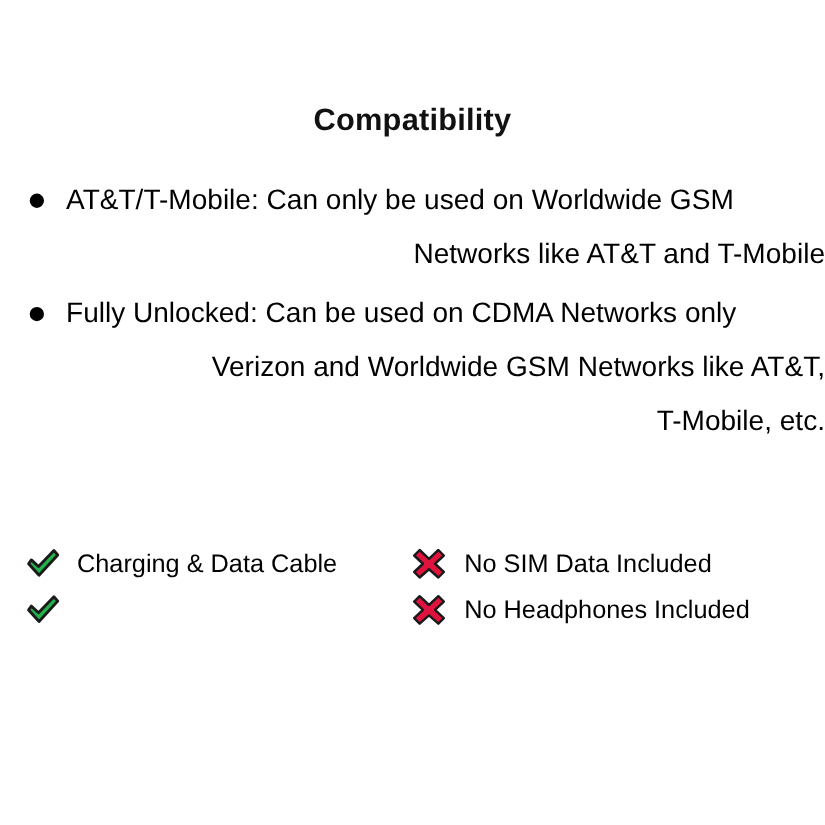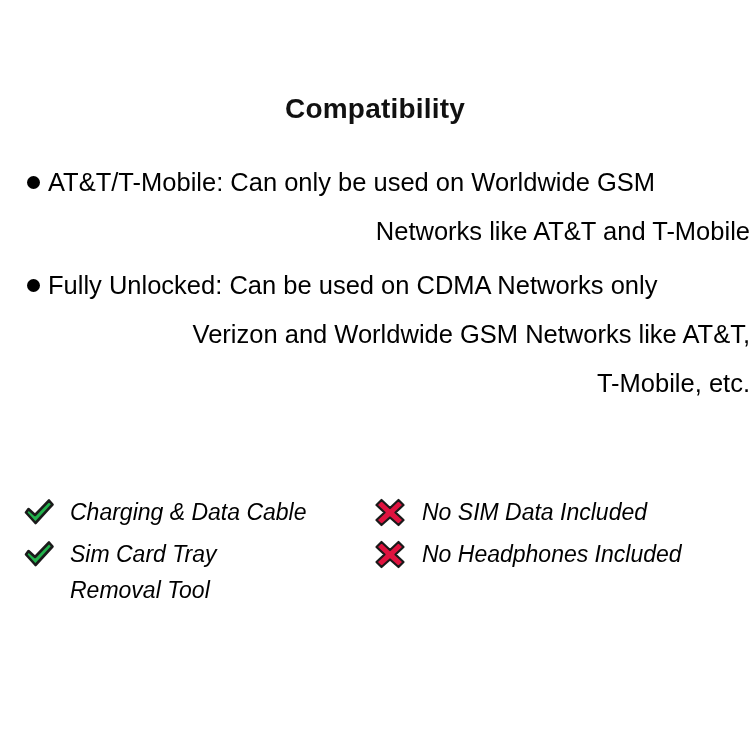--- a/index.html
+++ b/index.html
@@ -55,21 +55,21 @@
     position: relative;
     margin: 0 0 5px 0;
   }
   .compat-line {
     font-size: 25.5px;
     line-height: 49px;
     white-space: nowrap;
     color: #000000;
   }
   .compat-line.first {
-    padding-left: 48px;
+    padding-left: 60px;
   }
   .compat-line.cont {
     padding-left: 67px;
     text-align: right;
   }
   .bullet-dot {
     position: absolute;
     left: 27px;
     top: 18px;
     width: 13px;
@@ -89,21 +89,20 @@
     position: absolute;
     top: 0;
   }
   .box-col.left  { left: 22px; width: 350px; }
   .box-col.right { left: 374px; width: 376px; }
 
   .box-item {
     position: relative;
     min-height: 42px;
     padding-left: 48px;
-    font-style: italic;
   }
   .box-item .item-text {
     font-size: 23px;
     line-height: 36px;
     color: #000000;
     white-space: pre-line;
   }
   .icon-slot {
     position: absolute;
     left: 0;
@@ -151,22 +150,20 @@
         </span>
         <div class="item-text">Charging &amp; Data Cable</div>
       </div>
 
       <div class="box-item">
         <span class="icon-slot">
           <svg width="34" height="30" viewBox="0 0 34 30">
             <path d="M4 15.5 L6.5 12 L13 18 L27 3.5 L30.5 7.5 L13.5 26 Z" fill="#22b24c" stroke="#1a1a1a" stroke-width="2.6" stroke-linejoin="round" stroke-linecap="round"></path>
           </svg>
         </span>
-        <div class="item-text">Sim Card Tray
-Removal Tool</div>
       </div>
 
     </div>
 
     <div class="box-col right">
 
       <div class="box-item">
         <span class="icon-slot">
           <svg width="32" height="30" viewBox="0 0 32 30">
             <path d="M7.5 3 L16 11 L24.5 3 L29.5 8 L21.5 15.5 L29.5 23 L24.5 28 L16 20.5 L7.5 28 L2.5 23 L10.5 15.5 L2.5 8 Z" fill="#e0133f" stroke="#1a1a1a" stroke-width="2.2" stroke-linejoin="round"></path>

